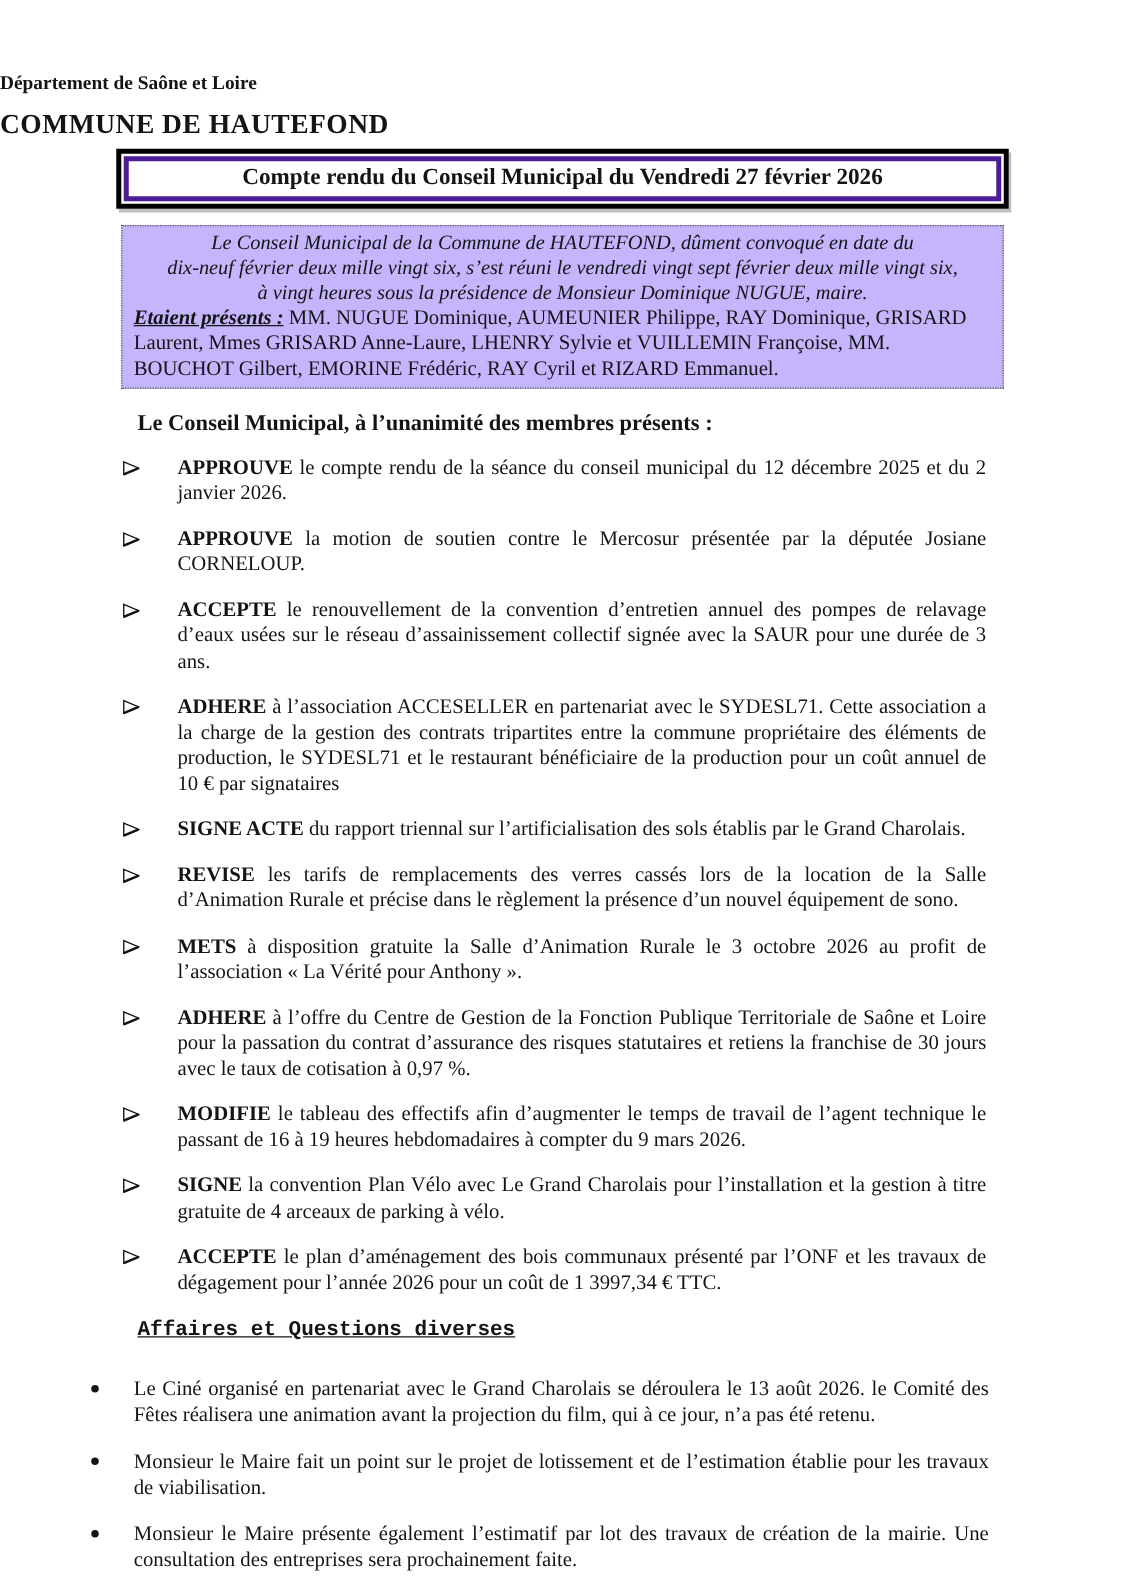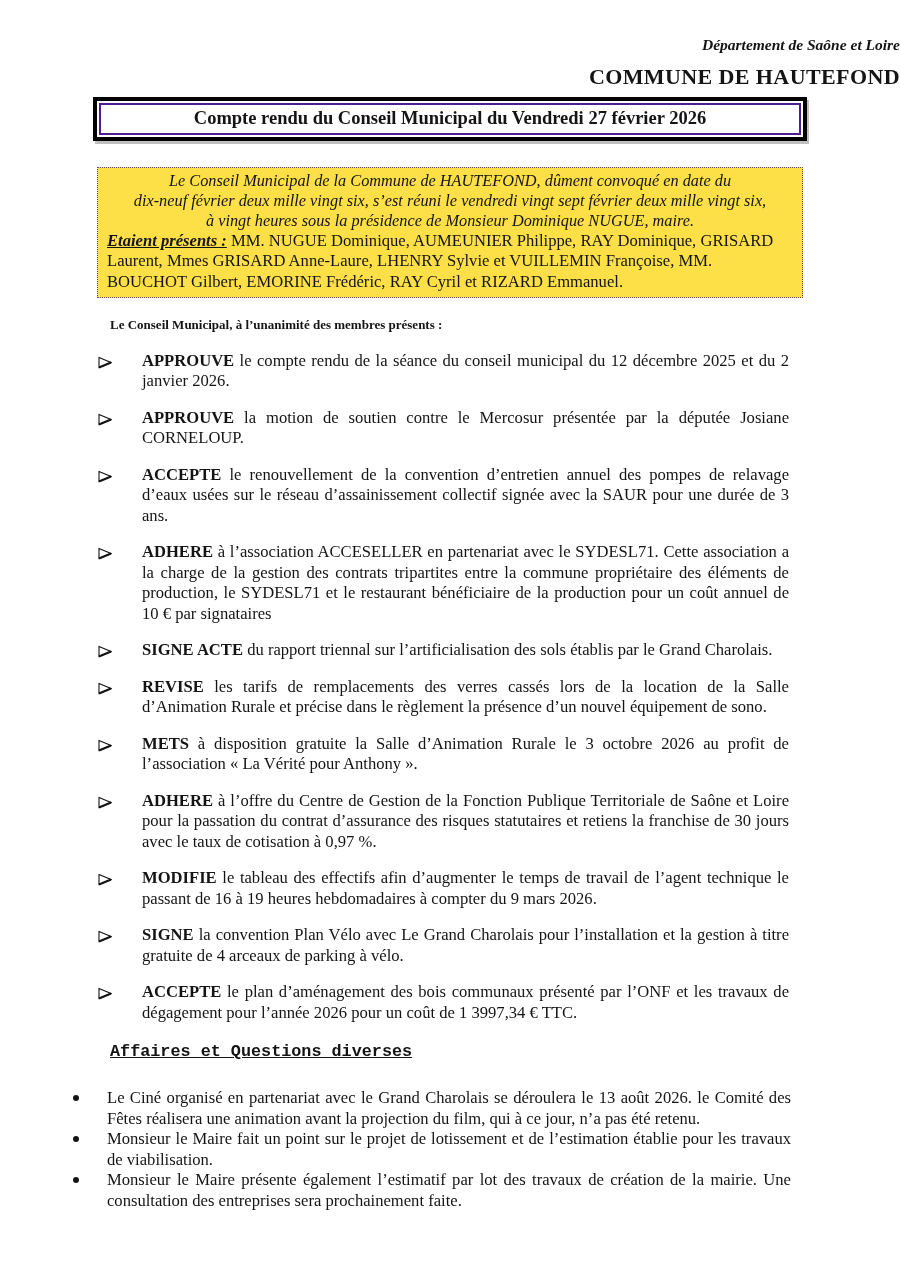--- a/index.html
+++ b/index.html
@@ -10,61 +10,60 @@
     margin: 0 auto;
     background: #ffffff;
     color: #141414;
     font-family: "Liberation Serif", "DejaVu Serif", serif;
     overflow: hidden;
     box-sizing: border-box;
   }
 
   
   .dept-line {
-    padding-top: 36px;
-    text-align: right;
-    font-weight: 700;
-    font-style: italic;
+    padding-top: 58px;
+    text-align: left;
+    font-weight: 700;
     font-size: 15.5px;
     line-height: 1.2;
   }
   .commune-line {
     margin-top: 10px;
-    text-align: right;
+    text-align: left;
     font-weight: 700;
     font-size: 22px;
     letter-spacing: 0.4px;
     line-height: 1.1;
   }
   .title-frame {
     width: 714px;
     margin: 8px auto 0 auto;
     border: 4px solid #000;
     box-sizing: border-box;
     box-shadow: 2px 3px 0 rgba(140,140,140,0.55);
     background: #fff;
   }
   .title-inner {
     margin: 2px;
-    border: 2px solid #4c1d95;
+    border: 4px solid #4c1d95;
     text-align: center;
     font-weight: 700;
     font-size: 18.5px;
     line-height: 1.2;
     padding: 2px 4px 4px 4px;
   }
 
   
   .conv-box {
     width: 706px;
-    margin: 26px auto 0 auto;
+    margin: 13px auto 0 auto;
     border: 1.5px dotted #555;
     box-sizing: border-box;
     padding: 3px 9px 5px 9px;
-    background: #fde047;
+    background: #c4b5fd;
   }
   .conv-line {
     text-align: center;
     font-style: italic;
     font-size: 16.3px;
     line-height: 20px;
   }
   .presents-par {
     margin: 0;
     font-size: 16.6px;
@@ -74,21 +73,21 @@
   .presents-label {
     font-weight: 700;
     font-style: italic;
     text-decoration: underline;
   }
 
   
   .intro-heading {
     margin: 17px 110px 0 110px;
     font-weight: 700;
-    font-size: 13px;
+    font-size: 18px;
     line-height: 20px;
   }
 
   
   .decision-item {
     position: relative;
     margin-top: 16px;
     padding: 0 109px 0 140px;
   }
   .arrow-icon {
@@ -112,20 +111,21 @@
     margin: 19px 110px 0 110px;
     font-weight: 700;
     font-size: 16.8px;
     line-height: 20px;
     text-decoration: underline;
     font-family: Liberation Mono, monospace;
   }
   .divers-list { margin-top: 26px; }
   .divers-item {
     position: relative;
+    margin-top: 17px;
     padding: 0 109px 0 107px;
   }
   .divers-item:first-child { margin-top: 16px; }
   .dot-icon {
     position: absolute;
     left: 73px;
     top: 7px;
     width: 6px;
     height: 6px;
     border-radius: 50%;

